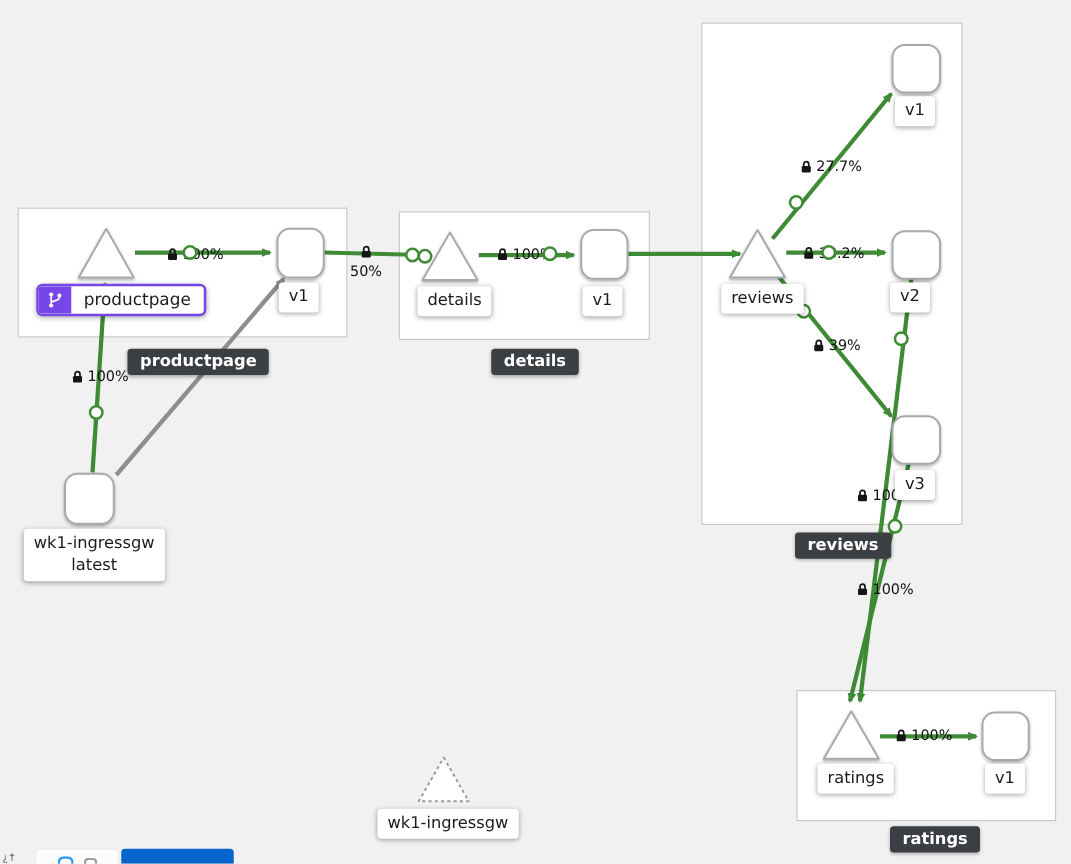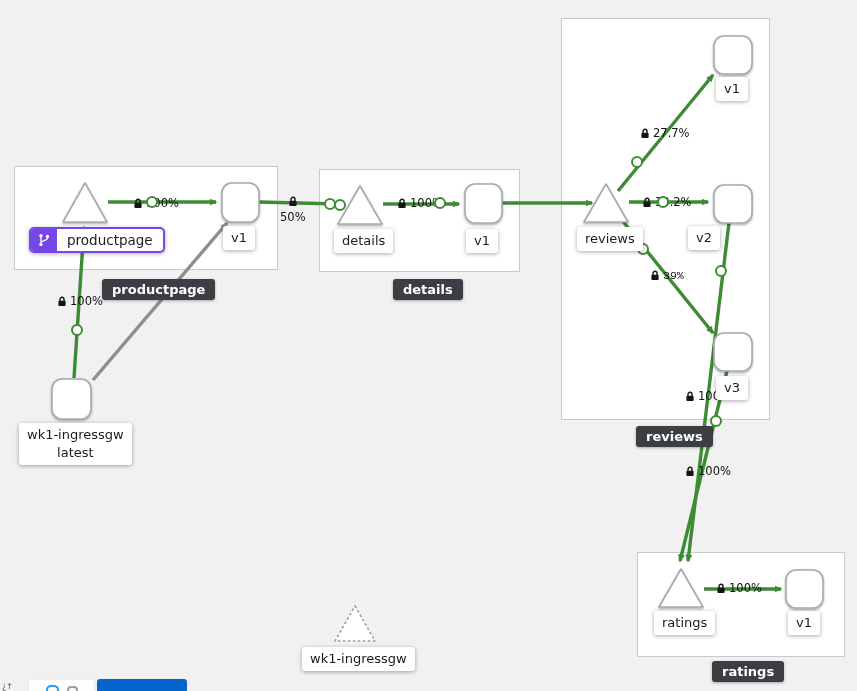--- a/index.html
+++ b/index.html
@@ -120,21 +120,21 @@
         </svg>
         <span>27.7%</span>
       </div>
       <div class="edge-label" style="left: 642px; top: 195px;">
         <svg width="10" height="11" viewBox="0 0 10 11">
           <path d="M3 5 V3.3 a2 2 0 0 1 4 0 V5" fill="none" stroke="#151515" stroke-width="1.4"></path>
           <rect x="1.4" y="4.7" width="7.2" height="5.2" rx="1" fill="#151515"></rect>
         </svg>
         <span>33.2%</span>
       </div>
-      <div class="edge-label" style="left: 650px; top: 269px; font-family: Liberation Mono, monospace;">
+      <div class="edge-label" style="left: 650px; top: 269px;">
         <svg width="10" height="11" viewBox="0 0 10 11">
           <path d="M3 5 V3.3 a2 2 0 0 1 4 0 V5" fill="none" stroke="#151515" stroke-width="1.4"></path>
           <rect x="1.4" y="4.7" width="7.2" height="5.2" rx="1" fill="#151515"></rect>
         </svg>
         <span>39%</span>
       </div>
       <div class="edge-label" style="left: 685px; top: 389px;">
         <svg width="10" height="11" viewBox="0 0 10 11">
           <path d="M3 5 V3.3 a2 2 0 0 1 4 0 V5" fill="none" stroke="#151515" stroke-width="1.4"></path>
           <rect x="1.4" y="4.7" width="7.2" height="5.2" rx="1" fill="#151515"></rect>
@@ -174,21 +174,21 @@
             <path d="M4.5 4.5 V11.5 M12 5.5 c0 3.5 -4.5 2.5 -7.2 4.5" stroke="#fff" stroke-width="1.5" fill="none"></path>
           </svg>
         </div>
         <div class="vs-text">productpage</div>
       </div>
       <div class="node-label" style="left: 223px; top: 226px;">v1</div>
       <div class="node-label" style="left: 334px; top: 229px;">details</div>
       <div class="node-label" style="left: 466px; top: 229px;">v1</div>
       <div class="node-label" style="left: 577px; top: 227px;">reviews</div>
       <div class="node-label" style="left: 716px; top: 77px;">v1</div>
-      <div class="node-label" style="left: 688px; top: 226px;">v2</div>
+      <div class="node-label" style="left: 712px; top: 226px;">v2</div>
       <div class="node-label" style="left: 716px; top: 376px;">v3</div>
       <div class="node-label" style="left: 654px; top: 611px;">ratings</div>
       <div class="node-label" style="left: 788px; top: 611px;">v1</div>
       <div class="node-label" style="left: 19px; top: 423px;">wk1-ingressgw<br>latest</div>
       <div class="node-label" style="left: 302px; top: 647px;">wk1-ingressgw</div>
     </div>
 
   <div id="bottom-bar">
     <div class="corner-glyph">¿↑</div>
     <div class="bar-white-btn">

